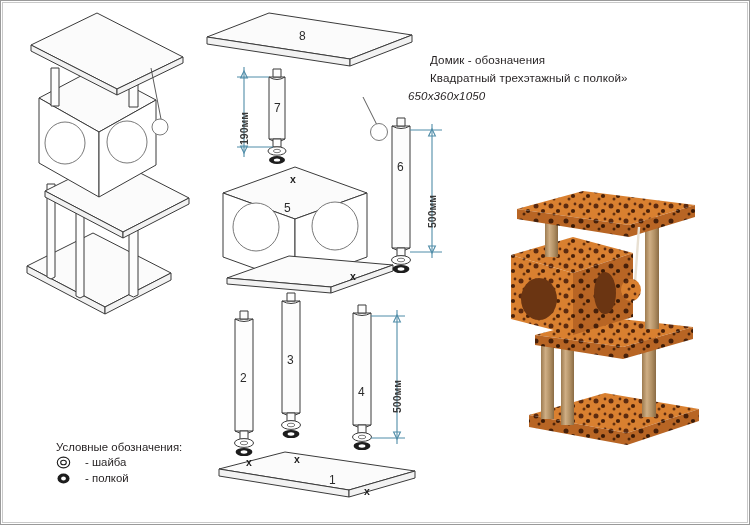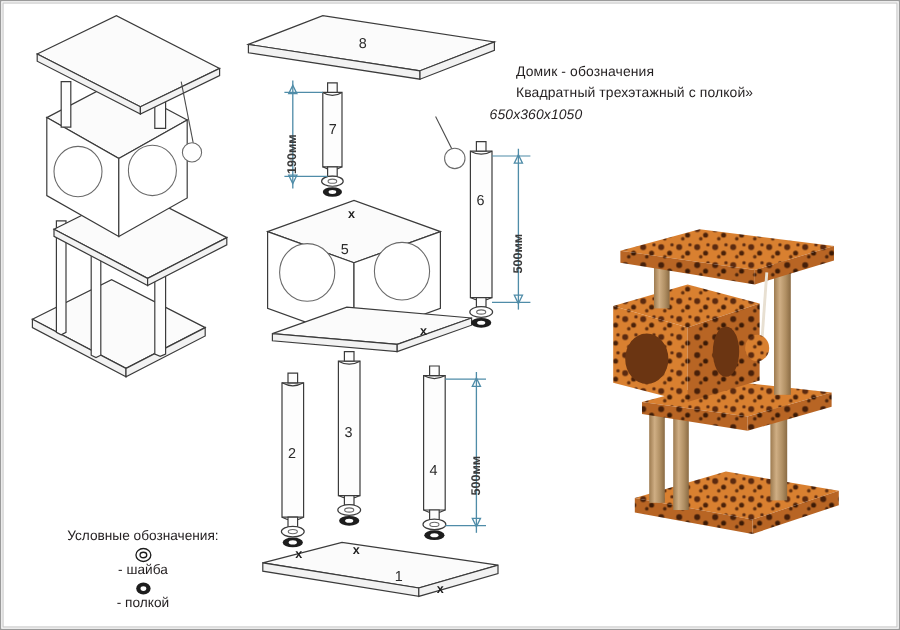--- a/index.html
+++ b/index.html
@@ -35,21 +35,21 @@
   }
   .partnum{font-size:12px;color:#2b2b2b;}
   .xmark{font-size:10.5px;font-weight:bold;color:#1d1d1d;}
   .dimtxt{
     font-size:10.5px;color:#3a3a3a;font-weight:bold;
     transform-origin:0 0;
   }
   .legend-title{font-size:11.4px;color:#231f20;}
   .legend-row{font-size:11.4px;color:#231f20;}
   #legend{position:absolute;left:31px;top:440px;margin-left:24px;}
-  #legend .legend-row{display:flex;align-items:center;gap:0;margin-top:3px;flex-direction:column;}
+  #legend .legend-row{display:flex;align-items:flex-start;gap:14px;margin-top:3px;}
   .sym{width:15px;height:13px;display:inline-block;}
   #photo{position:absolute;left:486px;top:186px;width:252px;height:268px;}
 </style>
 </head>
 <body>
 
 <div id="canvas">
 
   <svg class="layer">
 

